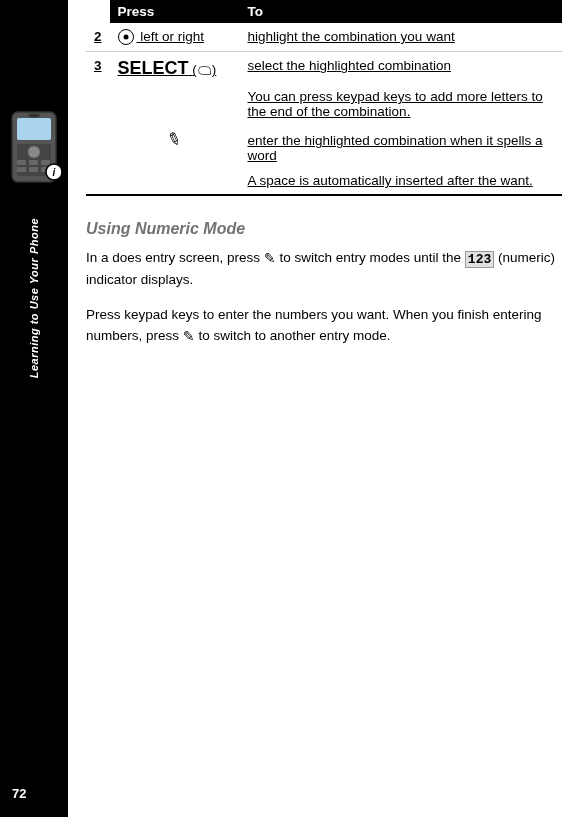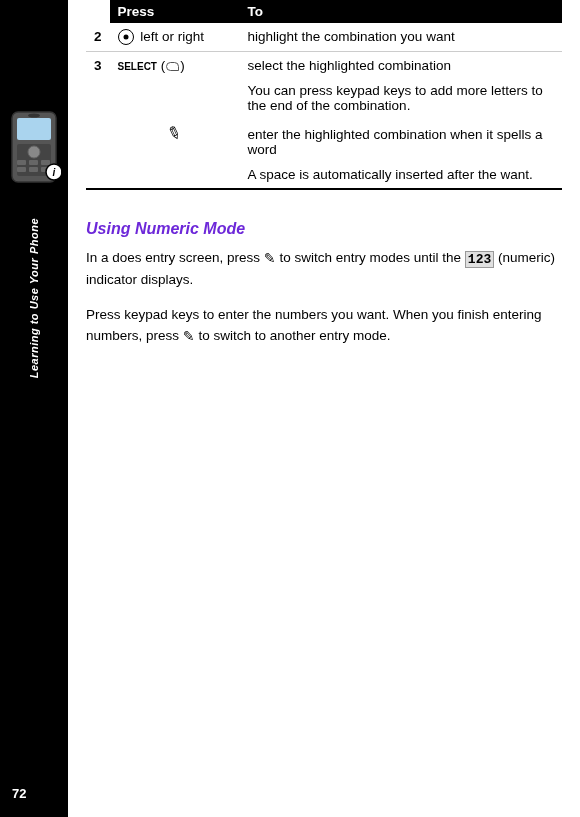--- a/index.html
+++ b/index.html
@@ -56,21 +56,22 @@
       top: 0;
       right: 0;
       bottom: 0;
       padding: 0 18px 18px 18px;
     }
 
     
     .instruction-table {
       width: 100%;
       border-collapse: collapse;
-      margin-bottom: 30px;
+      margin-bottom: 24px;
+      text-decoration: underline;
     }
 
     .instruction-table th {
       background: #000;
       color: #fff;
       text-align: left;
       padding: 4px 8px;
       font-size: 13.5px;
       font-weight: bold;
     }
@@ -95,37 +96,37 @@
     .instruction-table .press-col {
       width: 130px;
     }
 
     .instruction-table .to-col {
       width: auto;
     }
 
     .select-bold {
       font-weight: bold;
-      font-size: 10px;
+      font-size: 18px;
     }
 
     
     .body-text {
       font-size: 13.5px;
       line-height: 1.55;
       margin-bottom: 14px;
       color: #000;
     }
 
     .section-heading {
       font-size: 16px;
       font-weight: bold;
       font-style: italic;
       margin-bottom: 10px;
-      color: #6d28d9;
+      color: #737373;
     }
 
     .numeric-indicator {
       font-family: 'Courier New', monospace;
       font-weight: bold;
       font-size: 13px;
       background: #e0e0e0;
       padding: 0 2px;
       border: 1px solid #999;
       text-align: right;

